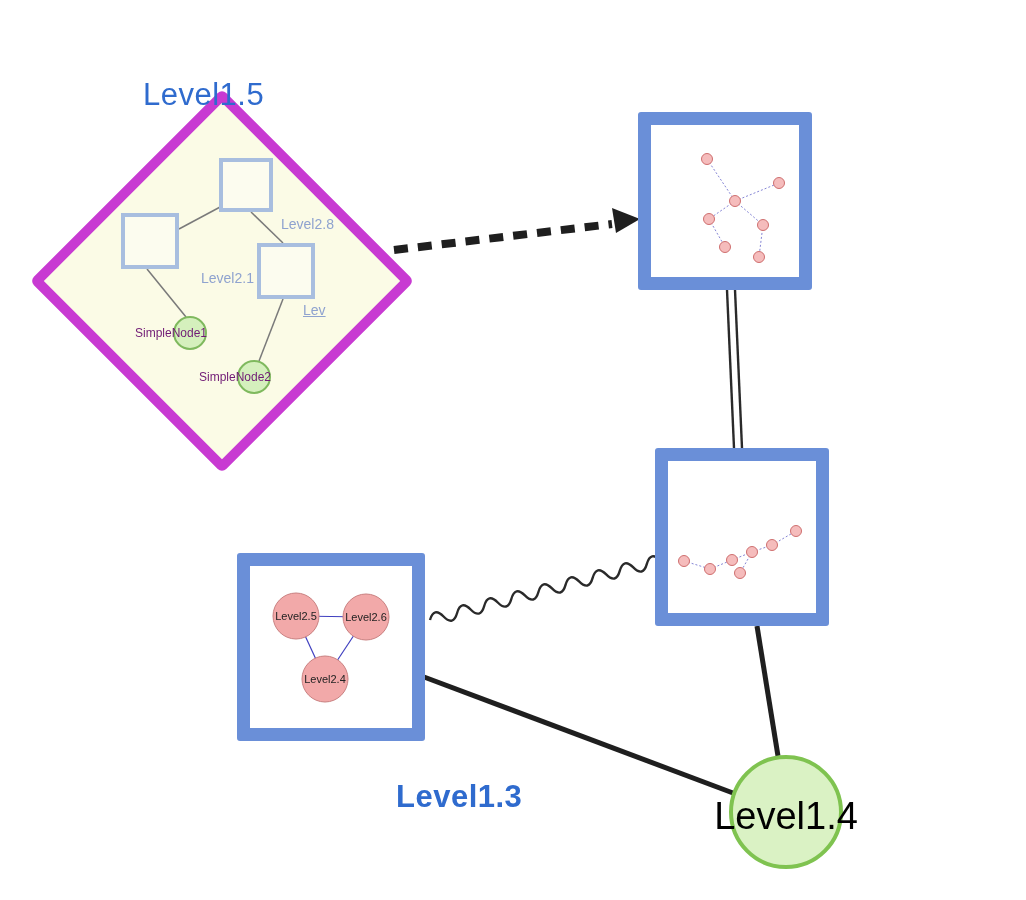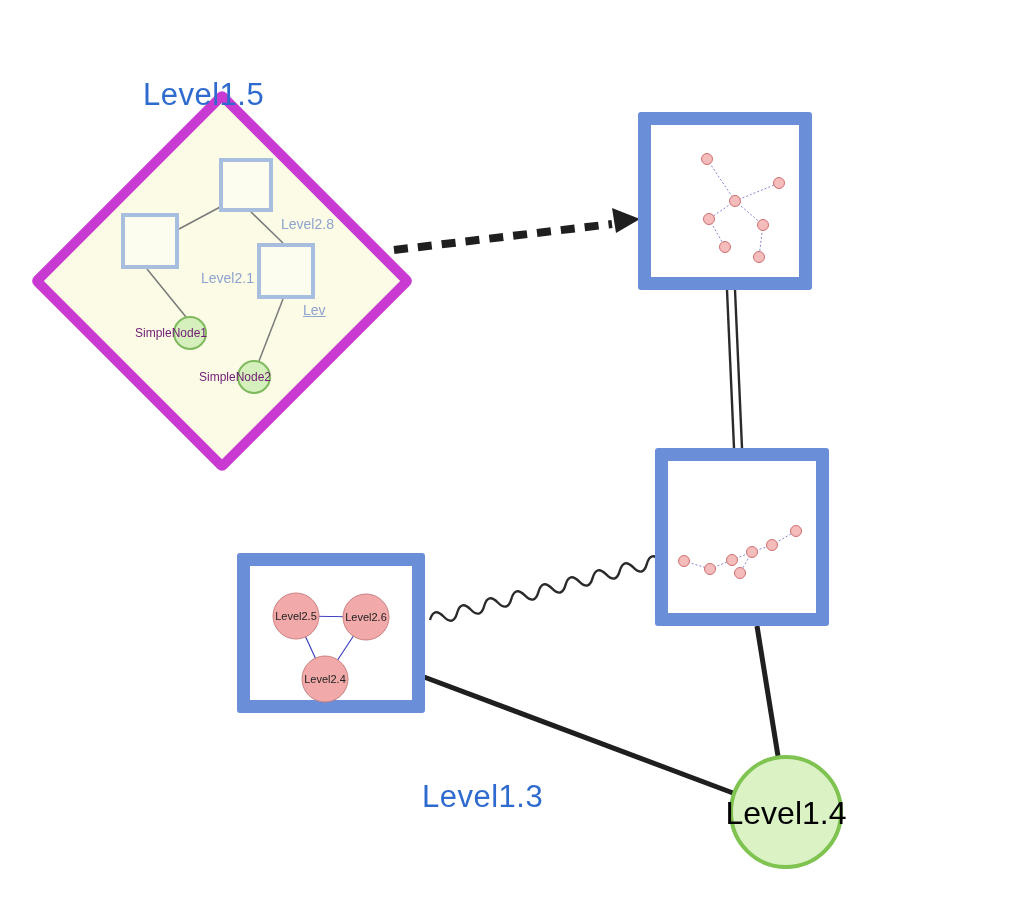--- a/index.html
+++ b/index.html
@@ -12,21 +12,21 @@
   .inner-square { position:absolute; border:4px solid #a8bedf; background:rgba(255,255,255,0.35); }
   .inner-sq-label { position:absolute; font-size:14px; color:#8fa3cf; white-space:nowrap; }
   .simple-circle { position:absolute; width:34px; height:34px; border-radius:50%;
                    background:#d5f0bd; border:2px solid #7fb95e; }
   .simple-label { position:absolute; width:110px; text-align:left; font-size:12px; color:#701a75; white-space:nowrap; }
   .bignode { position:absolute; background:#ffffff; border:13px solid #6a8fd8; border-radius:3px; }
   .bignode svg { display:block; }
   .green-circle { position:absolute; left:729px; top:755px; width:114px; height:114px;
                   border-radius:50%; background:#daf2c4; border:4px solid #7fc350; }
   .label14 { position:absolute; left:696px; top:795px; width:180px; text-align:center;
-             font-size:32px; color:#000000; white-space:nowrap; }
+             font-size:38px; color:#000000; white-space:nowrap; }
   .mini-label { font-size:11px; fill:#222; font-family:"Liberation Sans", sans-serif; }
 </style>
 </head>
 <body>
 
 <div class="canvas">
 
   <svg class="layer" width="1026" height="900" viewBox="0 0 1026 900">
 
     <path d="M394 250 L612 224" stroke="#1f1f1f" stroke-width="8" stroke-dasharray="14 10" fill="none"></path>
@@ -103,37 +103,37 @@
         <circle cx="42" cy="108" r="5.5"></circle>
         <circle cx="64" cy="99" r="5.5"></circle>
         <circle cx="84" cy="91" r="5.5"></circle>
         <circle cx="104" cy="84" r="5.5"></circle>
         <circle cx="128" cy="70" r="5.5"></circle>
         <circle cx="72" cy="112" r="5.5"></circle>
       </g>
     </svg>
   </div>
 
-  <div class="bignode" style="left:237px; top:553px; width:188px; height:160px;">
+  <div class="bignode" style="left:237px; top:553px; width:188px; height:188px;">
     <svg width="162" height="154" viewBox="0 0 162 154">
       <g stroke="#4040c0" stroke-width="1.2">
         <line x1="46" y1="50" x2="116" y2="51"></line>
         <line x1="46" y1="50" x2="75" y2="113"></line>
         <line x1="116" y1="51" x2="75" y2="113"></line>
       </g>
       <g fill="#f2a9a9" stroke="#c98080" stroke-width="1">
         <circle cx="46" cy="50" r="23"></circle>
         <circle cx="116" cy="51" r="23"></circle>
         <circle cx="75" cy="113" r="23"></circle>
       </g>
       <text class="mini-label" x="46" y="54" text-anchor="middle">Level2.5</text>
       <text class="mini-label" x="116" y="55" text-anchor="middle">Level2.6</text>
       <text class="mini-label" x="75" y="117" text-anchor="middle">Level2.4</text>
     </svg>
   </div>
-  <div class="blue-label" style="left:422px; top:742px;">Level1.3</div>
+  <div class="blue-label" style="left:396px; top:742px;font-weight:bold;">Level1.3</div>
 
   <div class="green-circle"></div>
   <div class="label14">Level1.4</div>
 
   <div class="blue-label" style="left:143px; top:40px;">Level1.5</div>
 
 </div>
 
 </body></html>

